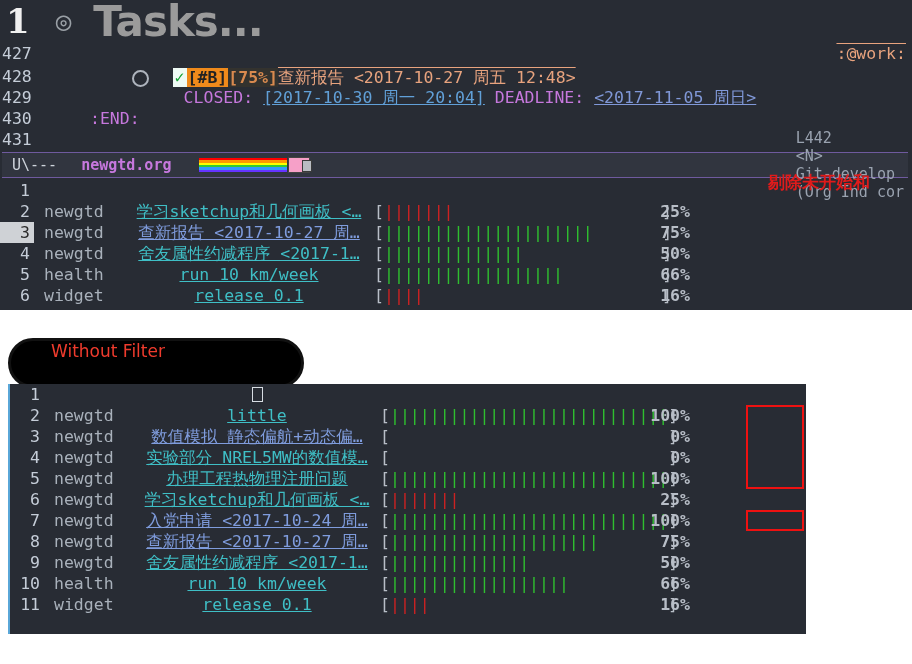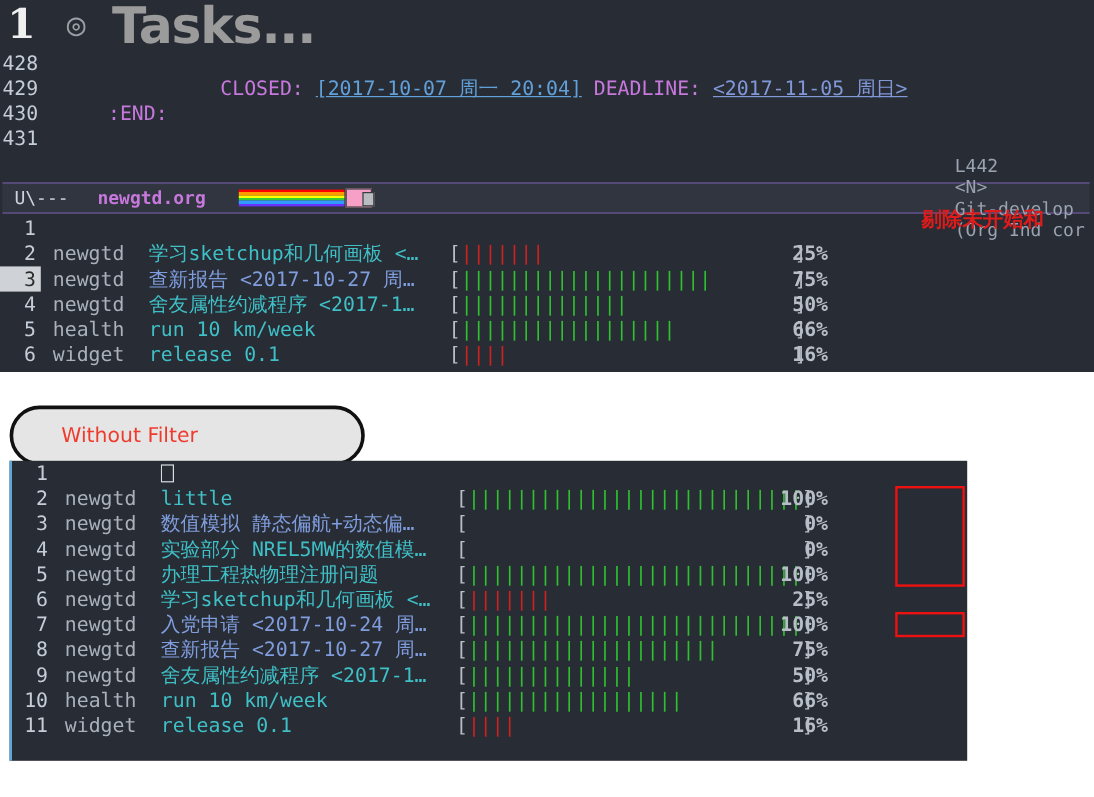--- a/index.html
+++ b/index.html
@@ -75,38 +75,38 @@
   #cat:before{content:"";position:absolute;right:-3px;top:2px;width:10px;height:12px;
     background:#b9bcc2;border:1px solid #3a3a3a;box-sizing:border-box;}
   #modeline .ml-right{color:#9aa3b0;margin-left:auto;padding-right:4px;}
   #modeline .ml-right span{margin-left:22px;}
 
   
   .rep-line{height:21px;line-height:21px;font-size:16.5px;white-space:pre;display:flex;}
   .rep-num{width:34px;min-width:34px;text-align:right;color:#c5cdd8;padding-right:4px;box-sizing:border-box;}
   .rep-num.cur{background:#cfd2d6;color:#2b2b2b;}
   .rep-cat{width:90px;min-width:90px;color:#a9b1bb;padding-left:10px;box-sizing:border-box;}
-  .rep-task{width:250px;min-width:250px;text-align:left;color:#3fbfc6;
+  .rep-task{width:250px;min-width:250px;text-align:center;color:#3fbfc6;text-decoration:underline;
             overflow:hidden;white-space:nowrap;box-sizing:border-box;}
   .rep-task.blue{color:#7f9cdd;}
   .rep-bar{width:256px;min-width:256px;color:#b8bec7;white-space:pre;box-sizing:border-box;}
   .rep-bar .g{color:#2fbf2f;}
   .rep-bar .r{color:#cc2222;}
   .rep-pct{width:60px;min-width:60px;text-align:right;color:#b8bec7;box-sizing:border-box;font-weight:bold;}
 
   .ann-red{
     position:absolute;color:#e01b1b;font-weight:bold;
     font-family:"DejaVu Sans","Liberation Sans",sans-serif;font-size:17px;
   }
 
   
   #callout{
     position:absolute;left:8px;top:338px;width:290px;height:44px;
-    background:#e5e5e5;border:3px solid #111;border-radius:26px;
-    display:flex;align-items:center;
+    background:#000000;border:3px solid #111;border-radius:26px;
+    display:flex;align-items:flex-start;
   }
   #callout span{
     color:#ef3b2d;font-family:"DejaVu Sans","Liberation Sans",sans-serif;
     font-size:17px;padding-left:40px;
   }
 
   
   #bot-pane{left:8px;top:384px;width:798px;height:250px;background:#282c34;
             border-left:2px solid #5aa7d8;box-sizing:border-box;}
   #bot-pane .rep-task{width:246px;min-width:246px;}
@@ -120,25 +120,32 @@
 <body>
 
 <div id="top-pane" class="pane">
 
   <div id="header-row">
     <span class="hdr-num">1</span>
     <span class="hdr-bullet">◎</span>
     <span class="hdr-title">Tasks...</span>
   </div>
 
+  <div class="src-line" style="height:24px;line-height:24px;">
+    <span class="lnum">427</span>
+    <span class="lbody">
+      <span style="display:inline-block;width:30px"></span><span class="circle-glyph"></span><span style="display:inline-block;width:22px"></span><span class="chk">✓</span><span class="prio">[#B]</span><span class="pct75">[75%]</span><span class="tasktxt">查新报告 &lt;2017-10-27 周五 12:48&gt;</span>
+    </span>
+    <span class="tag" style="margin-left:auto;padding-right:6px;text-decoration:overline;">:@work:</span>
+  </div>
 
   <div class="src-line">
     <span class="lnum">428</span>
     <span class="lbody">
-      <span style="display:inline-block;width:50px"></span><span class="kw-closed">CLOSED:</span> <span class="stamp">[2017-10-07 周一 20:04]</span> <span class="kw-dead">DEADLINE:</span> <span class="stamp2">&lt;2017-11-05 周日&gt;</span>
+      <span style="display:inline-block;width:50px"></span><span class="kw-closed">CLOSED:</span> <span class="stamp">[2017-10-30 周一 20:04]</span> <span class="kw-dead">DEADLINE:</span> <span class="stamp2">&lt;2017-11-05 周日&gt;</span>
     </span>
   </div>
 
   <div class="src-line">
     <span class="lnum">429</span>
   </div>
 
   <div class="src-line">
     <span class="lnum">430</span>
     <span class="lbody"><span style="display:inline-block;width:50px"></span><span class="drawer">:END:</span></span>

